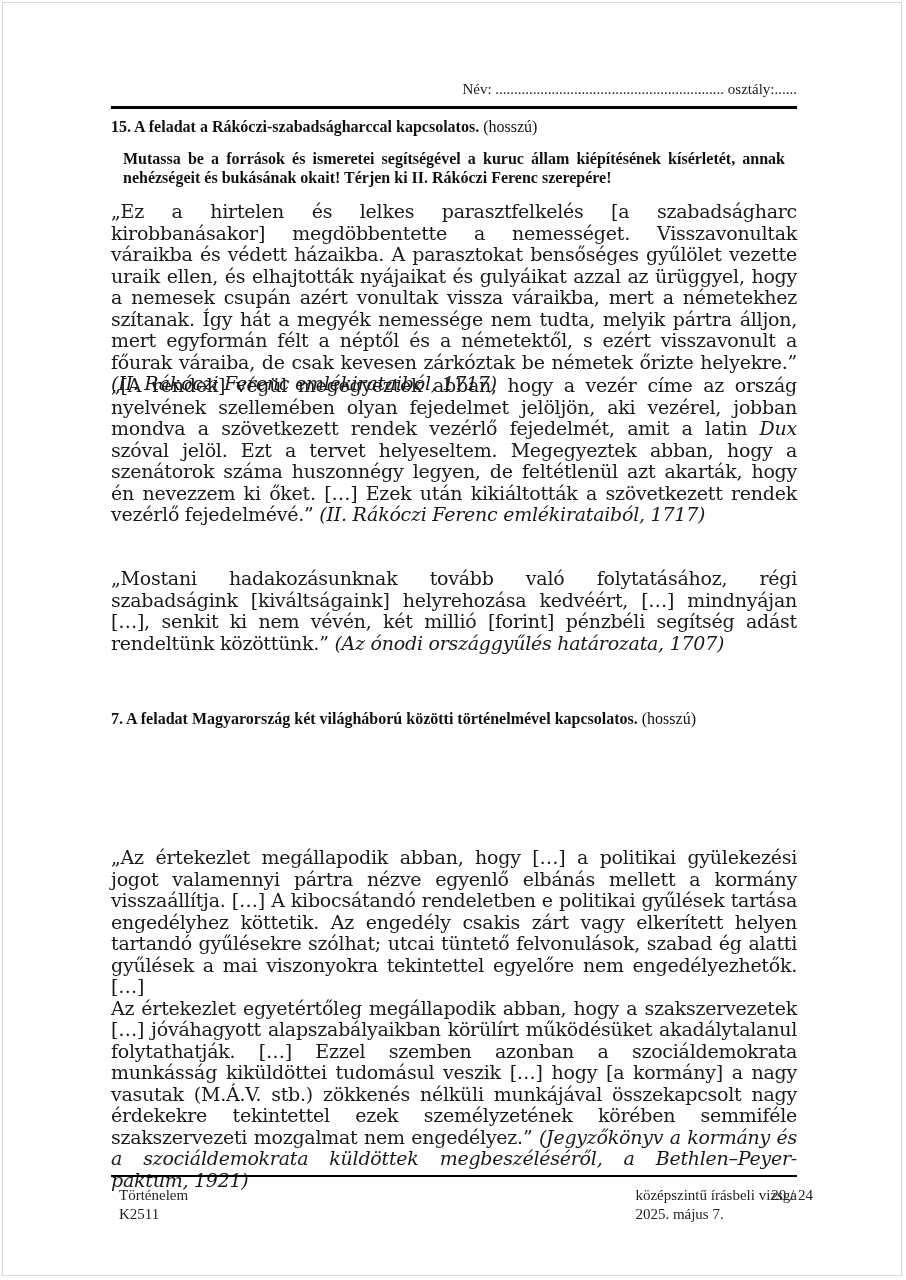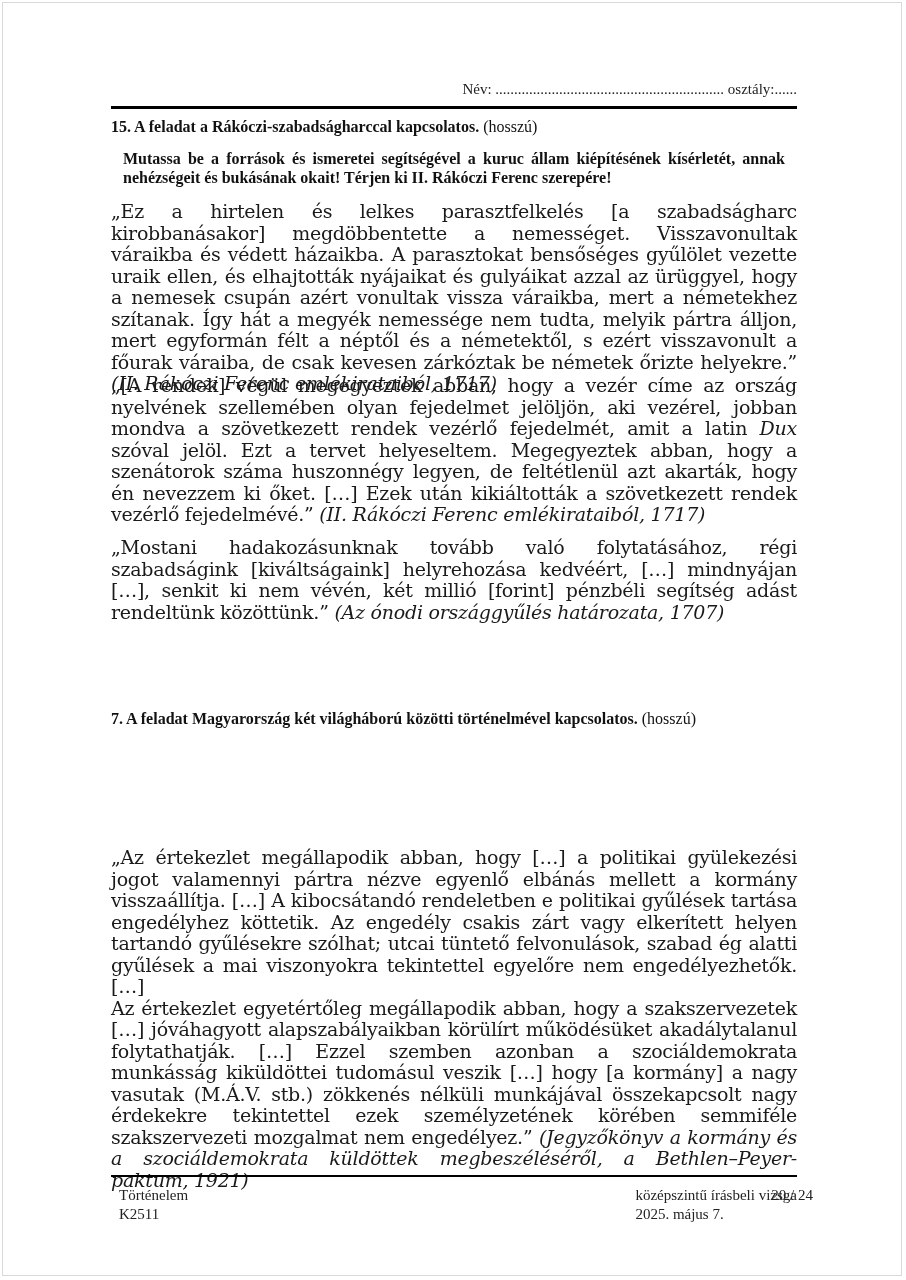--- a/index.html
+++ b/index.html
@@ -65,21 +65,21 @@
     </p>
   </div>
 
   <div class="content" style="top:372px;">
     <p class="quote">
       <span>„[A rendek] végül megegyeztek abban, hogy a vezér címe az ország nyelvének szellemében olyan fejedelmet jelöljön, aki vezérel, jobban mondva a szövetkezett rendek vezérlő fejedelmét, amit a latin </span><em>Dux</em><span> szóval jelöl. Ezt a tervet helyeseltem. Megegyeztek abban, hogy a szenátorok száma huszonnégy legyen, de feltétlenül azt akarták, hogy én nevezzem ki őket. […] Ezek után kikiáltották a szövetkezett rendek vezérlő fejedelmévé.”</span>
       <span class="src">(II. Rákóczi Ferenc emlékirataiból, 1717)</span>
     </p>
   </div>
 
-  <div class="content" style="top:534px;">
+  <div class="content" style="top:565px;">
     <p class="quote">
       <span>„Mostani hadakozásunknak tovább való folytatásához, régi szabadságink [kiváltságaink] helyrehozása kedvéért, […] mindnyájan […], senkit ki nem vévén, két millió [forint] pénzbéli segítség adást rendeltünk közöttünk.”</span>
       <span class="src">(Az ónodi országgyűlés határozata, 1707)</span>
     </p>
   </div>
 
   <div class="content" style="top:706px;">
     <p class="task-title">
       <span>7. A feladat Magyarország két világháború közötti történelmével kapcsolatos.</span>
       <span class="note">(hosszú)</span>

